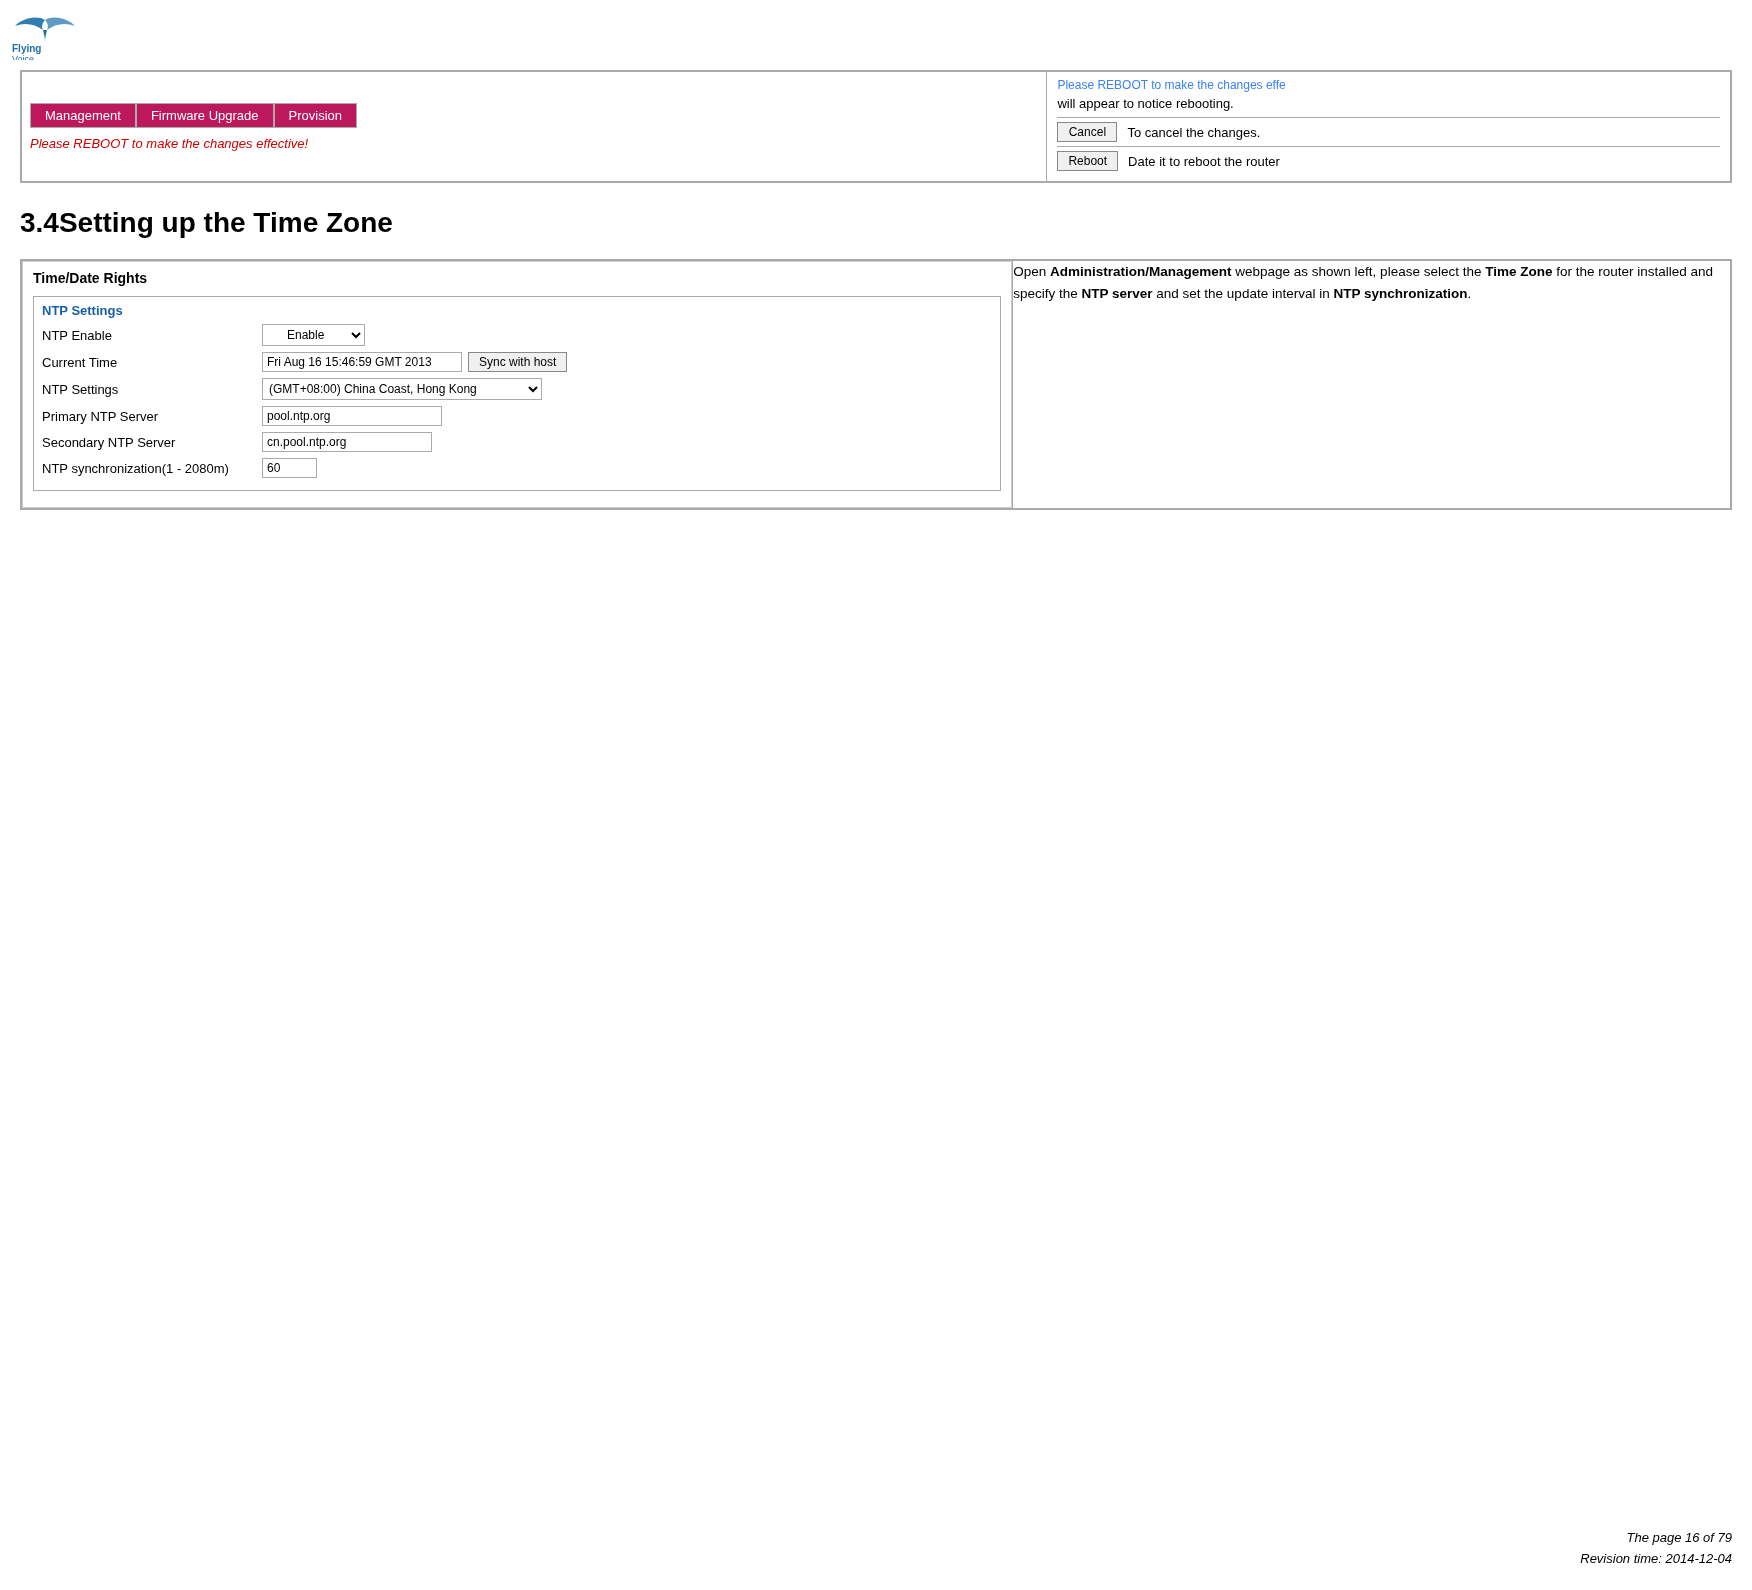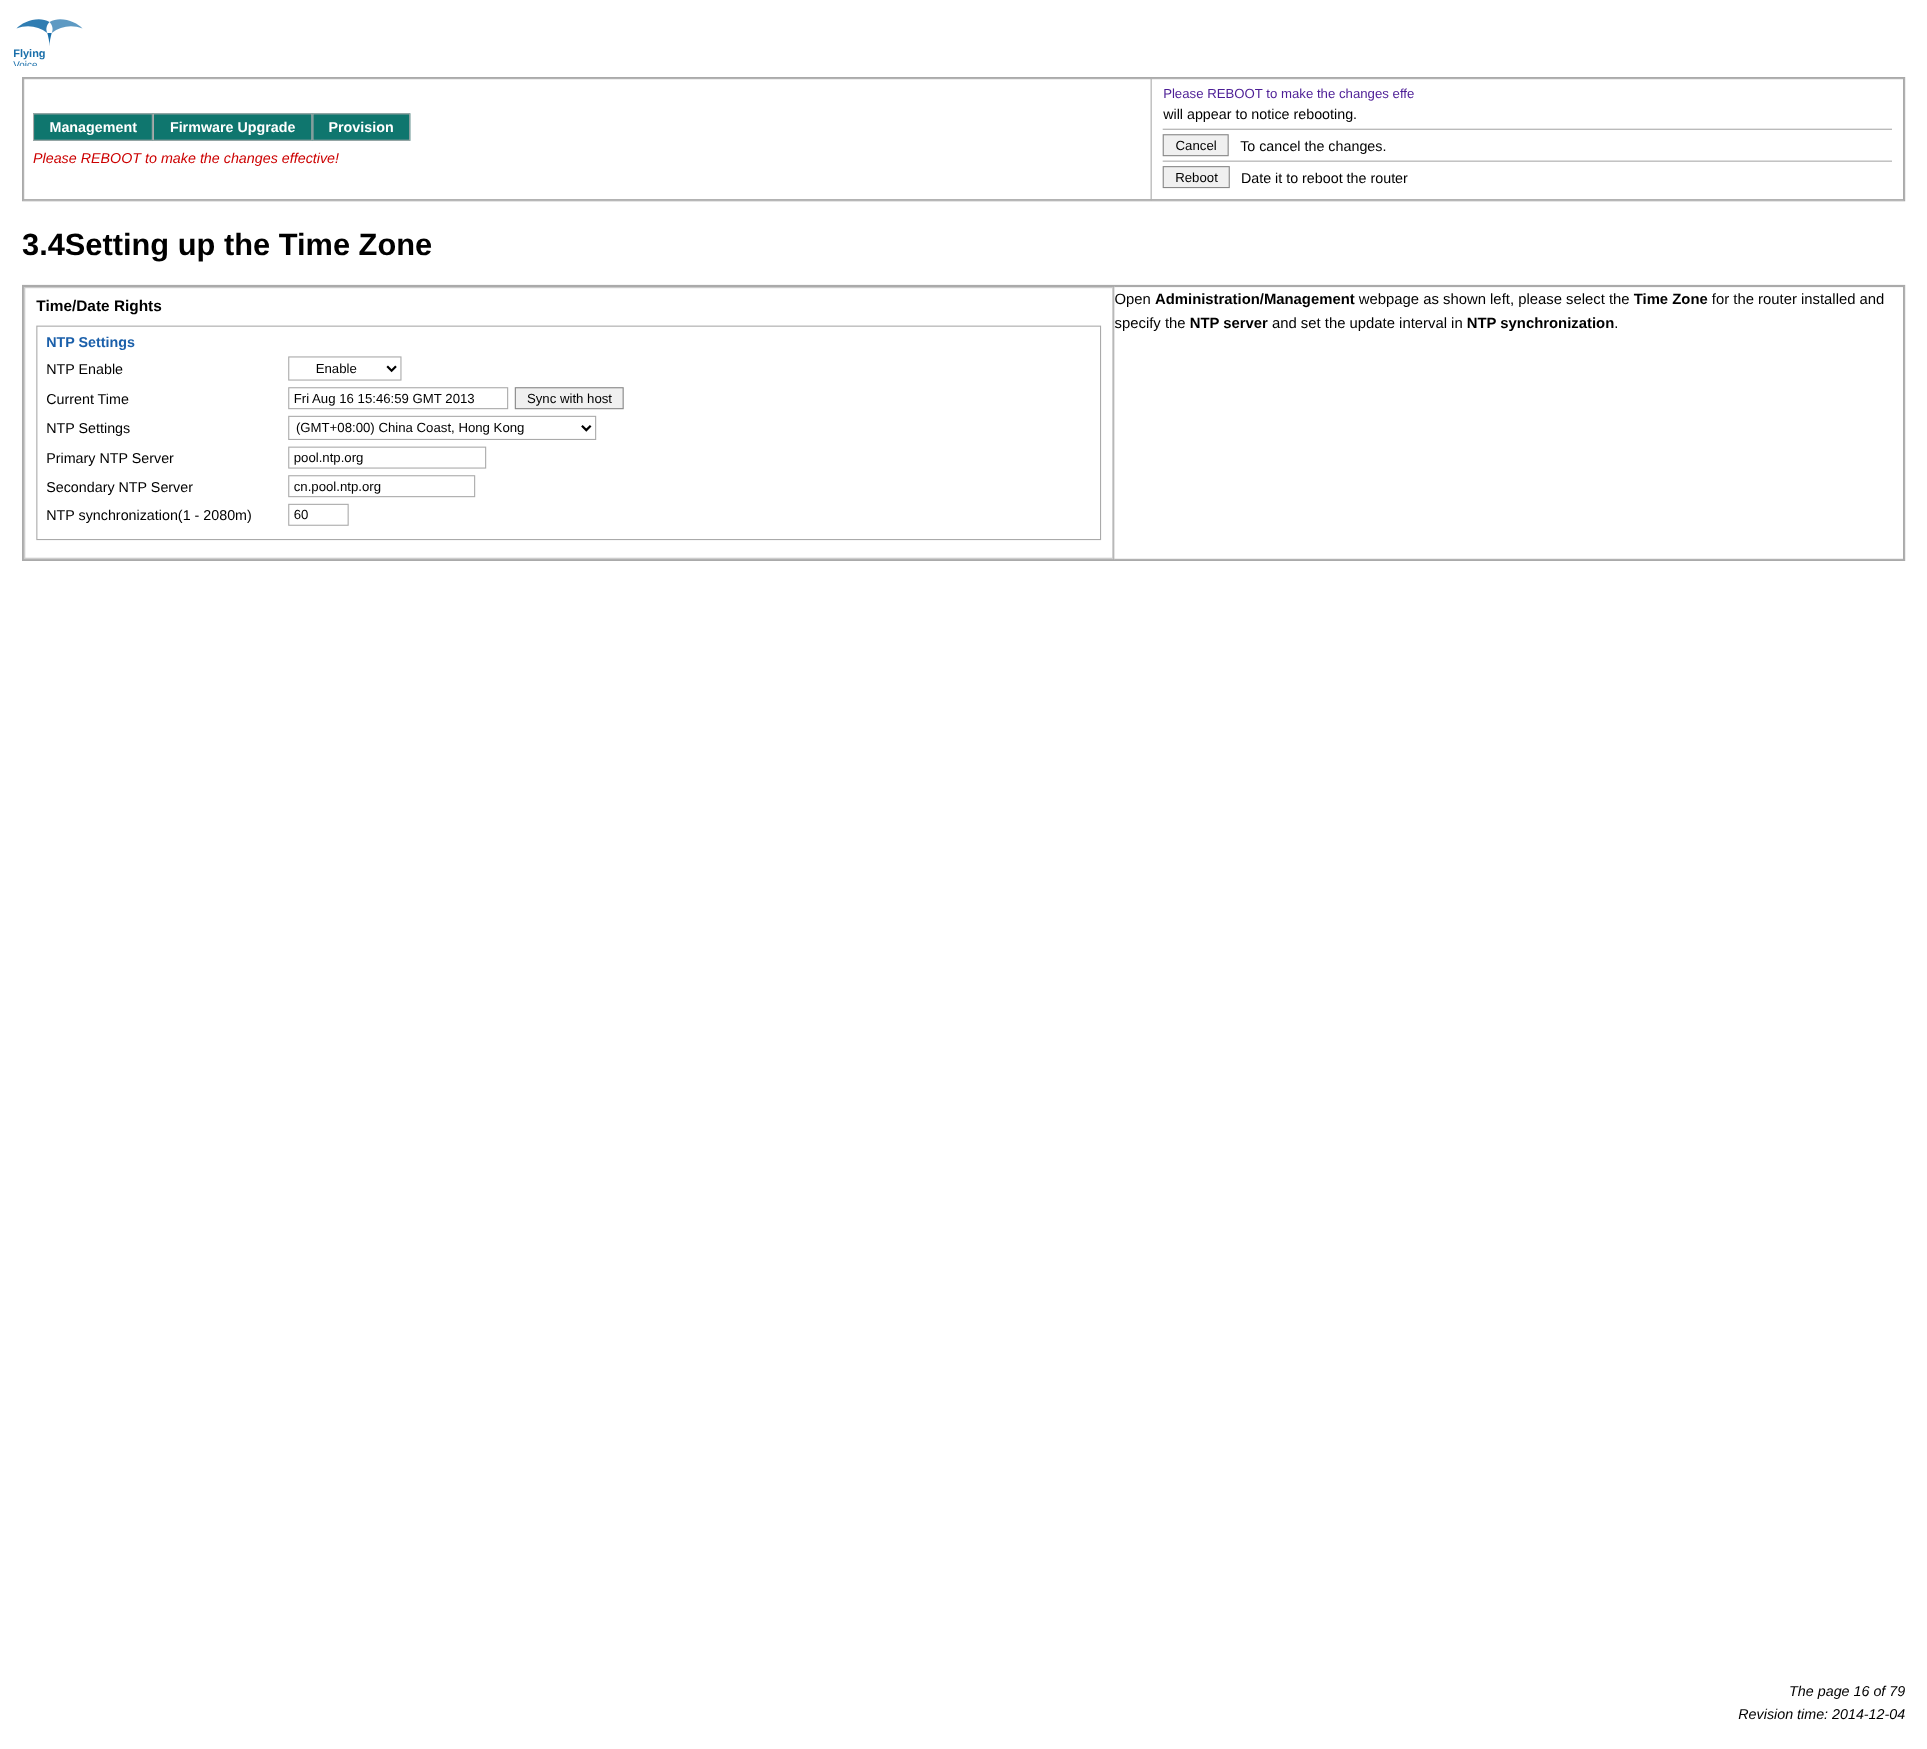--- a/index.html
+++ b/index.html
@@ -56,39 +56,39 @@
       padding: 8px;
     }
     .nav-tabs {
       display: flex;
       gap: 0;
       margin-bottom: 8px;
     }
     .nav-tab {
       padding: 4px 14px;
       border: 1px solid #aaa;
-      background: #0f766e;
+      background: #be185d;
       color: #fff;
       font-size: 13px;
       cursor: pointer;
-      font-weight: bold;
+      font-weight: normal;
       text-align: center;
     }
     .reboot-notice-red {
       color: #cc0000;
       font-size: 13px;
       font-style: italic;
     }
     .right-panel-cell {
       width: 40%;
       vertical-align: top;
       padding: 4px 8px;
     }
     .right-panel-text-red {
-      color: #4c1d95;
+      color: #3b82f6;
       font-size: 12px;
       margin-bottom: 4px;
     }
     .right-panel-text {
       font-size: 13px;
       color: #000;
       margin-bottom: 6px;
     }
     .action-row {
       display: flex;

